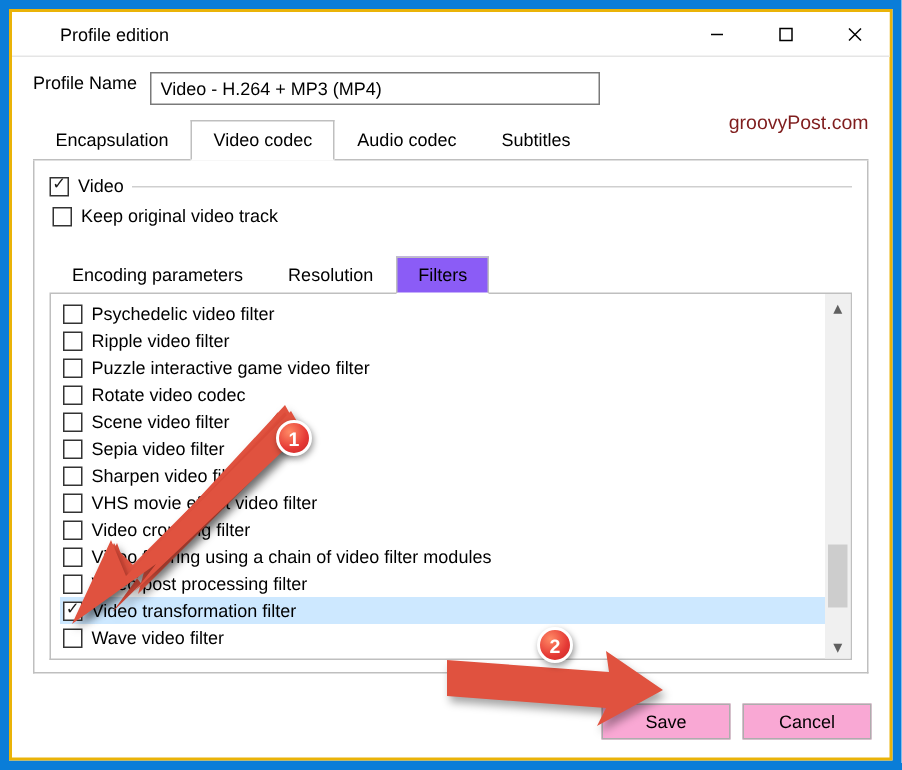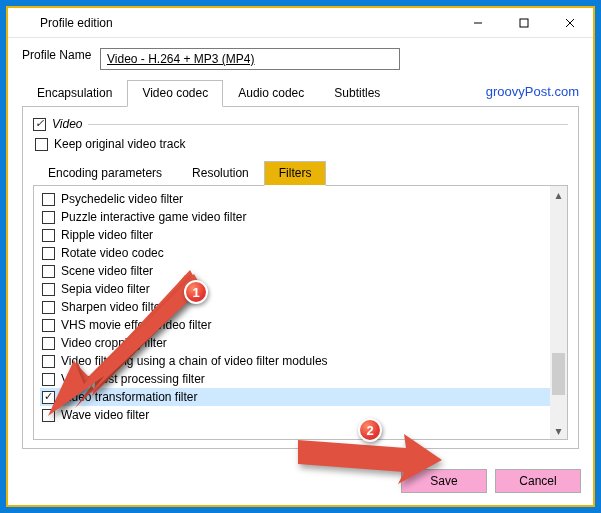--- a/index.html
+++ b/index.html
@@ -61,25 +61,24 @@
   .row-profile {
     display: flex; 
     margin-bottom: 10px;
   }
   .row-profile label { width: 78px; }
   .row-profile input {
     flex: 0 0 300px;
     border: 1px solid #7a7a7a;
     height: 22px; padding: 4px 6px;
     font: inherit;
-    text-decoration: underline;
   }
   .watermark {
-    position: absolute; right: 14px; top: 46px;
-    color: #1d4ed8; font-size: 13px;
+    position: absolute; right: 14px; top: 36px;
+    color: #7f1d1d; font-size: 13px;
   }
 
   .main-tabs {
     display: flex;
     border-bottom: 1px solid #bfbfbf;
     position: relative;
   }
   .main-tab {
     padding: 5px 14px 6px;
     border: 1px solid transparent;
@@ -96,53 +95,52 @@
     border: 1px solid #bfbfbf;
     border-top: none;
     padding: 10px 10px 8px 10px;
     flex: 1;
     display: flex; flex-direction: column;
   }
 
   .fieldset-label {
     display: flex; align-items: center;
     margin-bottom: 6px;
-    font-style: italic;
   }
   .fieldset-label .line {
     flex: 1; height: 1px; background: #cfcfcf; margin-left: 6px;
   }
   .check {
     width: 13px; height: 13px; margin-right: 6px;
     border: 1px solid #333;
     display: inline-flex; align-items: center; justify-content: center;
     background: #fff;
     flex: 0 0 13px;
   }
   .check.checked::after {
     content: "✓";
     font-size: 11px; line-height: 10px; color: #1a1a1a;
     transform: translateY(-1px);
   }
-  .check-row { display: flex; align-items: center; margin-bottom: 6px; padding-left: 2px; }
+  .check-row { display: flex; align-items: center; margin-bottom: 16px; padding-left: 2px; }
 
   .sub-tabs {
     display: flex;
     border-bottom: 1px solid #bfbfbf;
     margin-top: 4px;
   }
   .sub-tab {
     padding: 4px 14px 5px;
     border: 1px solid transparent;
     margin-bottom: -1px;
   }
   .sub-tab.active {
     border: 1px solid #bfbfbf;
     border-bottom: 1px solid #fff;
-    background: #eab308;
+    background: #8b5cf6;
   }
 
   .filter-box {
     border: 1px solid #bfbfbf;
     border-top: none;
     flex: 1;
     display: flex;
     min-height: 0;
   }
   .filter-list {
@@ -267,25 +265,25 @@
       </div>
 
       <div class="filter-box">
         <div class="filter-list">
           <div class="filter-item">
               <span class="check"></span>
               <span>Psychedelic video filter</span>
             </div>
           <div class="filter-item">
               <span class="check"></span>
+              <span>Ripple video filter</span>
+            </div>
+          <div class="filter-item">
+              <span class="check"></span>
               <span>Puzzle interactive game video filter</span>
-            </div>
-          <div class="filter-item">
-              <span class="check"></span>
-              <span>Ripple video filter</span>
             </div>
           <div class="filter-item">
               <span class="check"></span>
               <span>Rotate video codec</span>
             </div>
           <div class="filter-item">
               <span class="check"></span>
               <span>Scene video filter</span>
             </div>
           <div class="filter-item">

